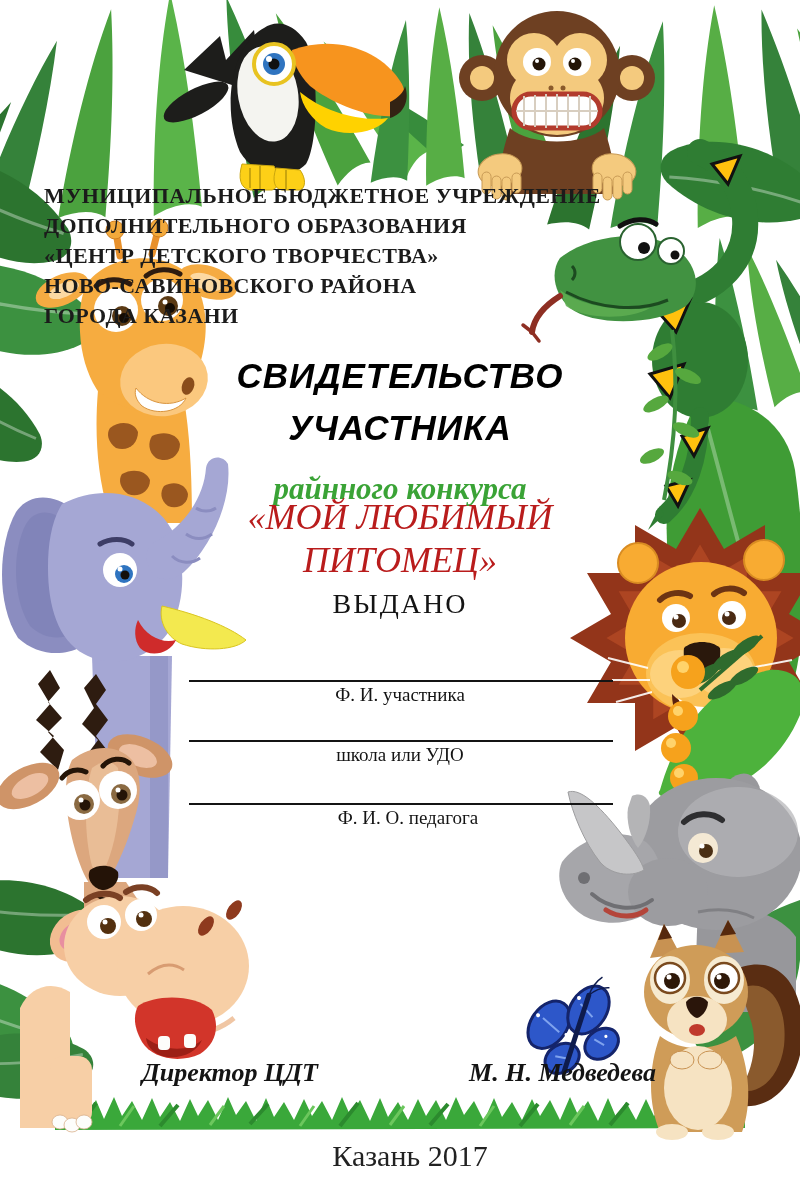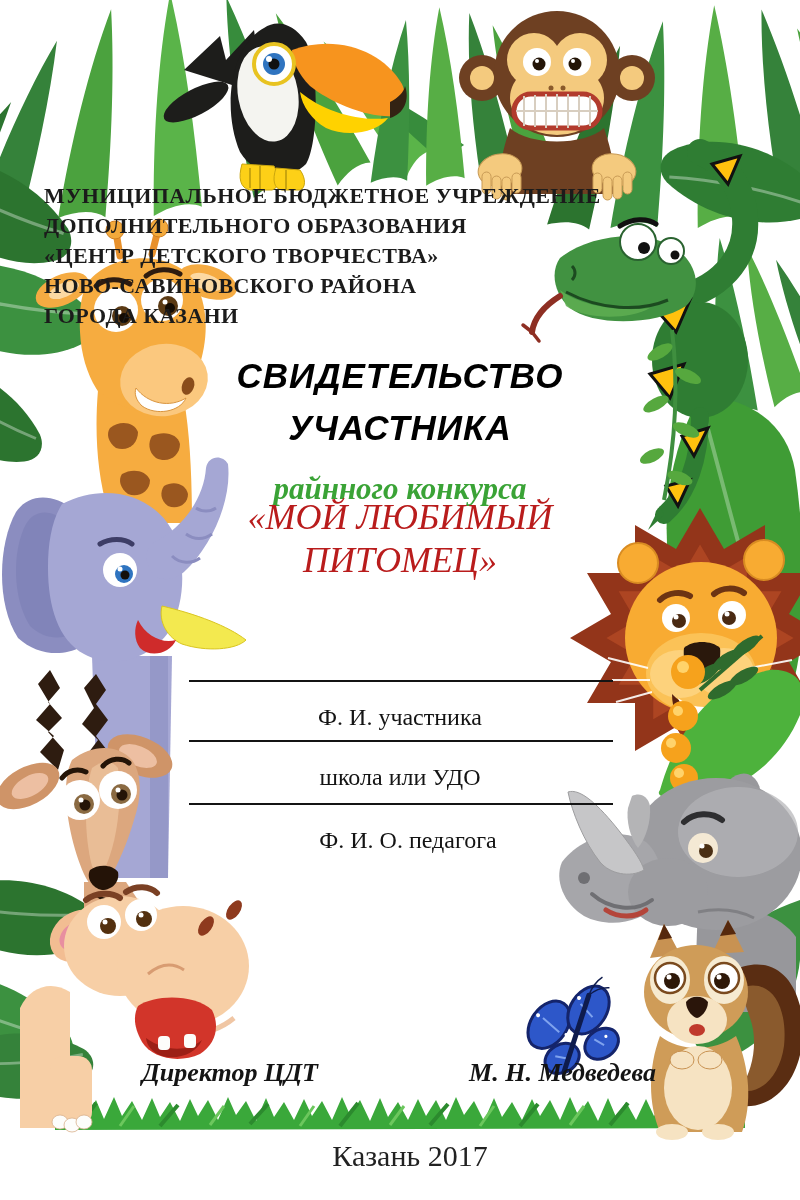--- a/index.html
+++ b/index.html
@@ -12,21 +12,21 @@
          font-family:"Liberation Sans",sans-serif;font-style:italic;font-weight:bold;
          font-size:35px;line-height:52px;letter-spacing:1px;color:#000000;}
   .sub{position:absolute;top:458px;left:0;width:100%;text-align:center;
        font-style:italic;font-weight:bold;font-size:31px;color:#3aa336;margin-top:13px;}
   .contest{position:absolute;top:496px;left:0;width:100%;text-align:center;
        font-style:italic;font-weight:normal;font-size:36px;line-height:43px;color:#b91c1c;}
   .issued{position:absolute;top:588px;left:0;width:100%;text-align:center;
        font-size:28px;letter-spacing:2px;color:#141414;}
   .field-value{position:absolute;left:189px;width:424px;text-align:center;font-size:20px;height:24px;color:#141414;}
   .field-line{position:absolute;left:189px;width:424px;border-top:2px solid #141414;height:0;}
-  .field-label{position:absolute;left:0;width:100%;text-align:center;font-size:24px;color:#141414;margin-top:20px;}
+  .field-label{position:absolute;left:0;width:100%;text-align:center;font-size:19px;color:#141414;}
   .sig-row{position:absolute;top:1058px;left:142px;width:514px;display:flex;
        justify-content:space-between;font-weight:bold;font-style:italic;font-size:26px;color:#141414;}
   .footer{position:absolute;top:1139px;left:10px;width:100%;text-align:center;font-size:30px;color:#222;}
 </style>
 </head>
 <body>
 
 <div class="stage">
 
   <svg class="decor" viewBox="0 0 800 1200" aria-hidden="true">
@@ -385,20 +385,21 @@
     <div>УЧАСТНИКА</div>
   </div>
 
   <div class="sub">райнного конкурса</div>
 
   <div class="contest">
     <div>«МОЙ ЛЮБИМЫЙ</div>
     <div>ПИТОМЕЦ»</div>
   </div>
 
+  <div class="issued">ВЫДАНО</div>
 
   <div class="field-value" style="top:654px;"></div>
   <div class="field-line" style="top:680px;"></div>
   <div class="field-label" style="top:684px;">Ф. И. участника</div>
 
   <div class="field-value" style="top:714px;"></div>
   <div class="field-line" style="top:740px;"></div>
   <div class="field-label" style="top:744px;">школа или УДО</div>
 
   <div class="field-value" style="top:777px;"></div>

